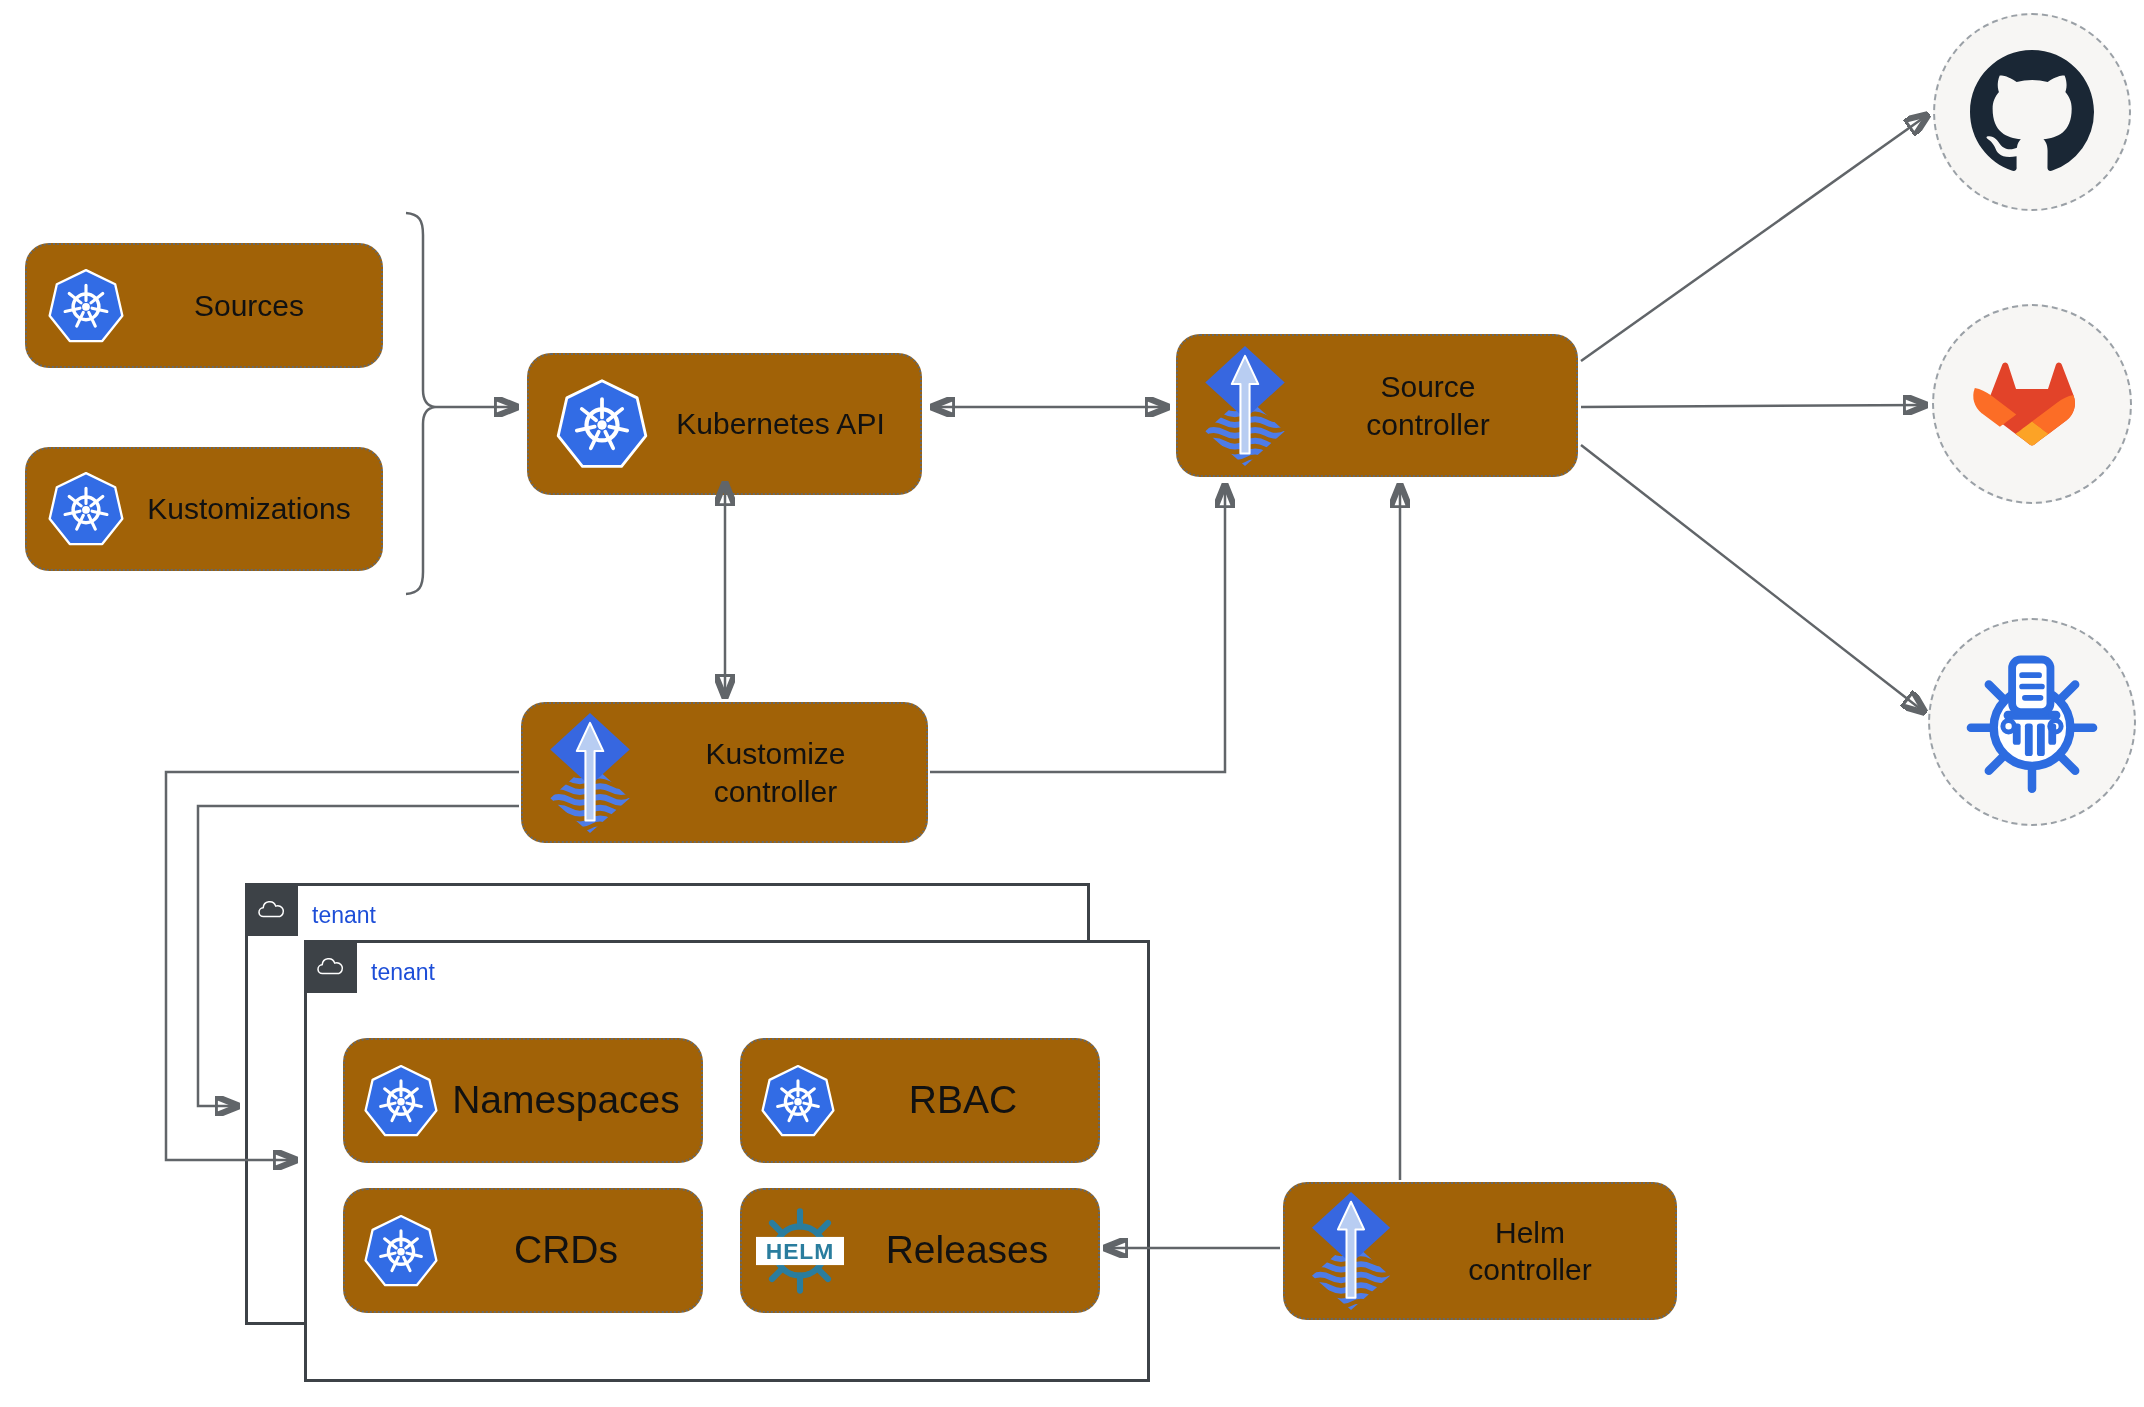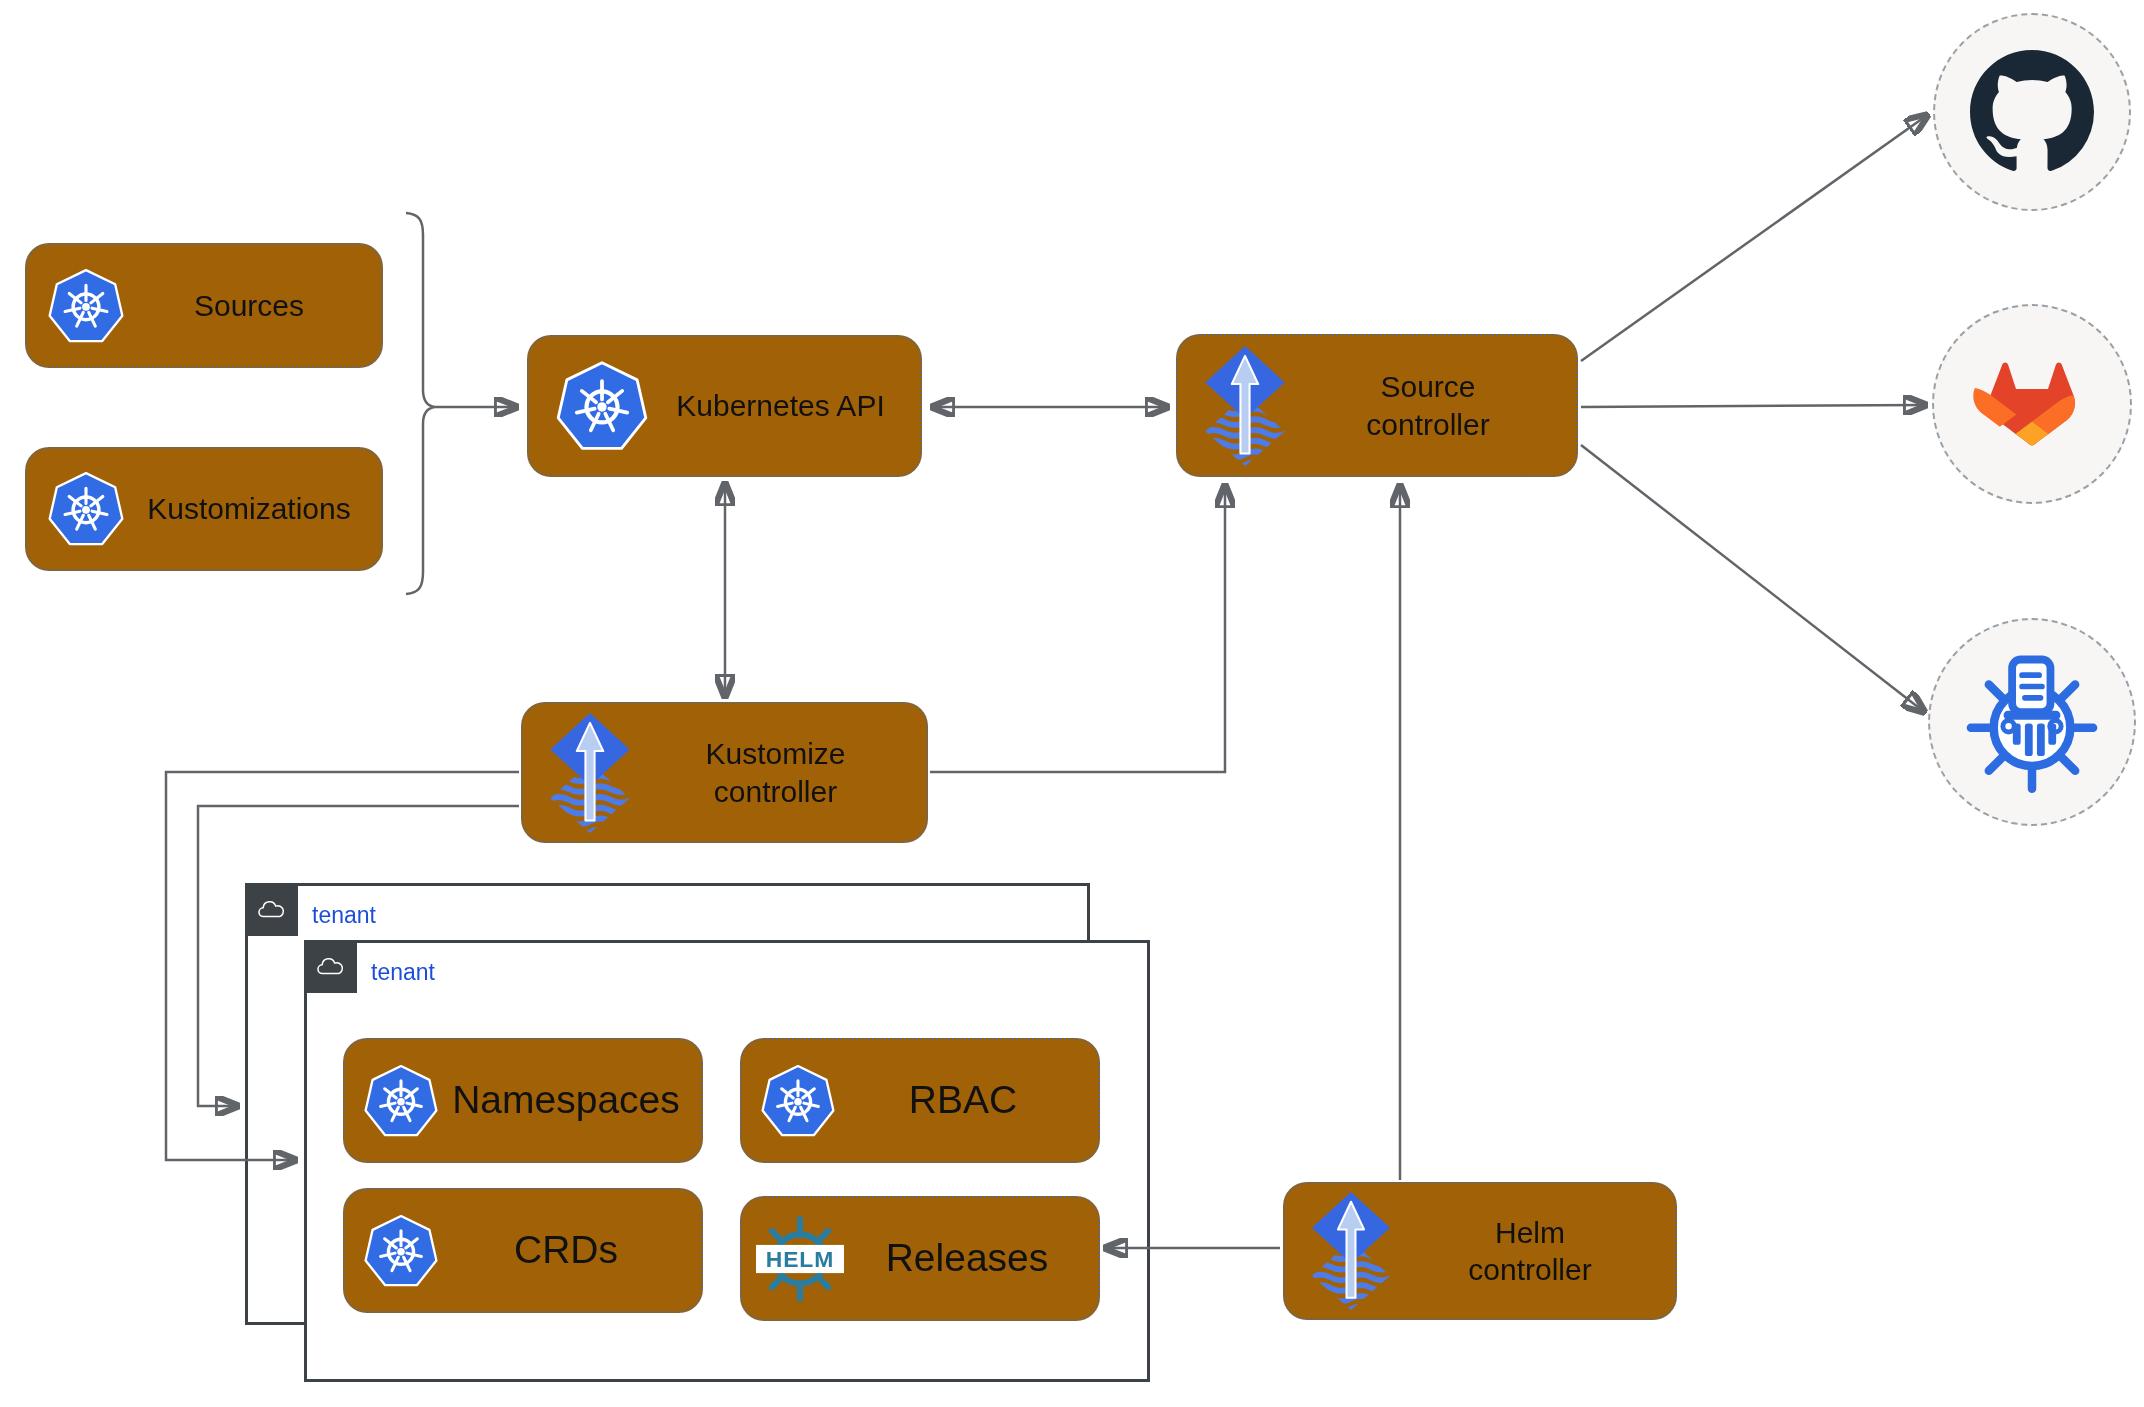--- a/index.html
+++ b/index.html
@@ -138,21 +138,21 @@
       <span class="nlabel">RBAC</span>
     </div>
     <div class="node small" style="left:36px;top:245px;width:360px;height:125px;">
       <span class="nicon" style="margin-left:18px;">
         <svg width="76" height="76" viewBox="0 0 100 100">
             <use href="#icon-k8s"></use>
           </svg>
         </span>
       <span class="nlabel">CRDs</span>
     </div>
-    <div class="node small" style="left:433px;top:253px;width:360px;height:125px;">
+    <div class="node small" style="left:433px;top:245px;width:360px;height:125px;">
       <span class="nicon" style="margin-left:14px;">
         <svg width="88" height="88" viewBox="0 0 100 100">
             <use href="#icon-helm-wheel"></use>
           </svg>
         </span>
       <span class="nlabel">Releases</span>
     </div>
   </div>
 
   <div class="node z3" style="left:25px;top:243px;width:358px;height:125px;">
@@ -166,21 +166,21 @@
 
   <div class="node z3" style="left:25px;top:447px;width:358px;height:124px;">
     <span class="nicon" style="margin-left:20px;">
       <svg width="78" height="78" viewBox="0 0 100 100">
           <use href="#icon-k8s"></use>
         </svg>
       </span>
     <span class="nlabel">Kustomizations</span>
   </div>
 
-  <div class="node z3" style="left:527px;top:335px;width:395px;height:142px;">
+  <div class="node z3" style="left:527px;top:353px;width:395px;height:142px;">
     <span class="nicon" style="margin-left:26px;">
       <svg width="94" height="94" viewBox="0 0 100 100">
           <use href="#icon-k8s"></use>
         </svg>
       </span>
     <span class="nlabel">Kubernetes API</span>
   </div>
 
   <div class="node z3" style="left:1176px;top:334px;width:402px;height:143px;">
     <span class="nicon" style="margin-left:24px;">

